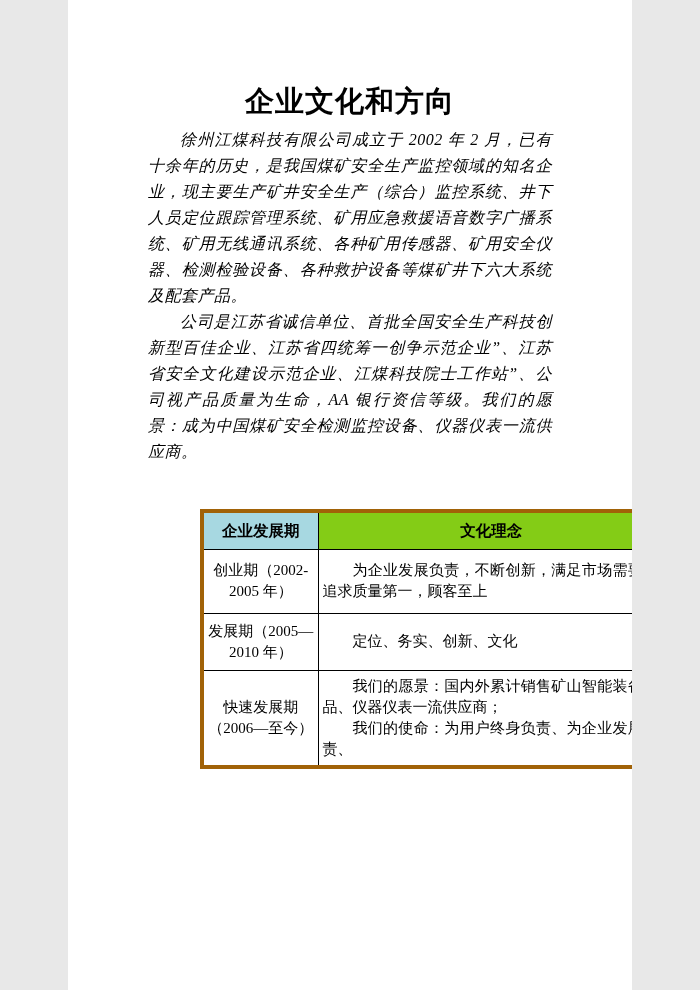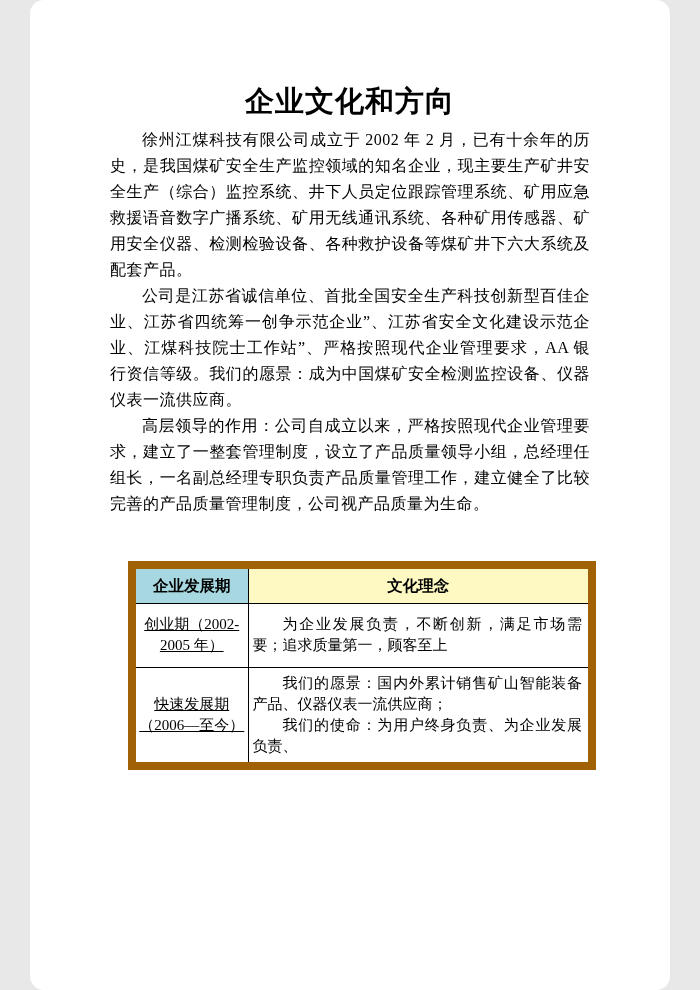--- a/index.html
+++ b/index.html
@@ -3,108 +3,112 @@
 <meta charset="utf-8">
 <style>
   * { margin: 0; padding: 0; box-sizing: border-box; }
   html, body { background: #e8e8e8; }
   body {
     font-family: "Liberation Serif", "DejaVu Serif", serif;
     display: flex;
     justify-content: center;
   }
   .page {
-    width: 640px;
+    width: 564px;
     height: 990px;
     background: #ffffff;
     padding: 84px 80px 0 80px;
     overflow: hidden;
     color: #000000;
-    border-radius: 14px;
   }
   .doc-title {
     text-align: center;
     font-size: 29px;
     font-weight: bold;
     line-height: 34px;
     margin-bottom: 9px;
     letter-spacing: 1px;
   }
   .body-text p {
     font-size: 16px;
     line-height: 26px;
     text-align: justify;
     text-indent: 2em;
     letter-spacing: 0.5px;
+    font-style: italic;
   }
   table.culture-table {
     border-collapse: collapse;
     margin-top: 44px;
-    margin-left: 18px;
+    margin-left: 52px;
     width: 468px;
     table-layout: fixed;
-    border: 8px solid #a16207;
+    border: 4px solid #a16207;
     font-size: 15px;
   }
   table.culture-table th,
   table.culture-table td {
     border: 1px solid #000000;
     vertical-align: middle;
     line-height: 21px;
   }
   col.period-col { width: 116px; }
   table.culture-table th {
     font-weight: bold;
     text-align: center;
     height: 38px;
     font-size: 15.5px;
   }
   td.period-cell {
     text-align: center;
     padding: 5px 3px;
-    text-decoration: underline;
   }
   td.culture-cell {
     text-align: left;
     padding: 5px 6px 5px 4px;
   }
   td.culture-cell p { text-indent: 2em; text-align: justify; }
   tr.row-0 td { height: 64px; }
   tr.row-1 td { height: 57px; }
   tr.row-2 td { height: 59px; }
 </style>
 </head>
 <body>
 
 <div class="page">
 
   <h1 class="doc-title">企业文化和方向</h1>
 
   <div class="body-text">
     <p>徐州江煤科技有限公司成立于 2002 年 2 月，已有十余年的历史，是我国煤矿安全生产监控领域的知名企业，现主要生产矿井安全生产（综合）监控系统、井下人员定位跟踪管理系统、矿用应急救援语音数字广播系统、矿用无线通讯系统、各种矿用传感器、矿用安全仪器、检测检验设备、各种救护设备等煤矿井下六大系统及配套产品。</p>
-    <p>公司是江苏省诚信单位、首批全国安全生产科技创新型百佳企业、江苏省四统筹一创争示范企业”、江苏省安全文化建设示范企业、江煤科技院士工作站”、严格按照现代企业管理要求，AA 银行资信等级。我们的愿景：成为中国煤矿安全检测监控设备、仪器仪表一流供应商。</p>
-    <p>高层领导的作用：公司自成立以来，严格按照现代企业管理要求，建立了一整套管理制度，设立了产品质量领导小组，总经理任组长，一名副总经理专职负责产品质量管理工作，建立健全了比较完善的产品质量管理制度，公司视产品质量为生命。</p>
+    <p>公司是江苏省诚信单位、首批全国安全生产科技创新型百佳企业、江苏省四统筹一创争示范企业”、江苏省安全文化建设示范企业、江煤科技院士工作站”、公司视产品质量为生命，AA 银行资信等级。我们的愿景：成为中国煤矿安全检测监控设备、仪器仪表一流供应商。</p>
   </div>
 
   <table class="culture-table">
     <colgroup>
       <col class="period-col">
       <col class="culture-col">
     </colgroup>
     <thead>
       <tr>
         <th class="hdr" style="background: rgb(167, 216, 225);">企业发展期</th>
-        <th class="hdr" style="background: #fef9c3;">文化理念</th>
+        <th class="hdr" style="background: #84cc16;">文化理念</th>
       </tr>
     </thead>
     <tbody>
       <tr class="row-0">
         <td class="period-cell">创业期（2002-2005 年）</td>
         <td class="culture-cell">
           <p>为企业发展负责，不断创新，满足市场需要；追求质量第一，顾客至上</p>
+        </td>
+      </tr>
+      <tr class="row-1">
+        <td class="period-cell">发展期（2005—2010 年）</td>
+        <td class="culture-cell">
+          <p>定位、务实、创新、文化</p>
         </td>
       </tr>
       <tr class="row-2">
         <td class="period-cell">快速发展期（2006—至今）</td>
         <td class="culture-cell">
           <p>我们的愿景：国内外累计销售矿山智能装备产品、仪器仪表一流供应商；</p>
           <p>我们的使命：为用户终身负责、为企业发展负责、</p>
         </td>
       </tr>
     </tbody>

